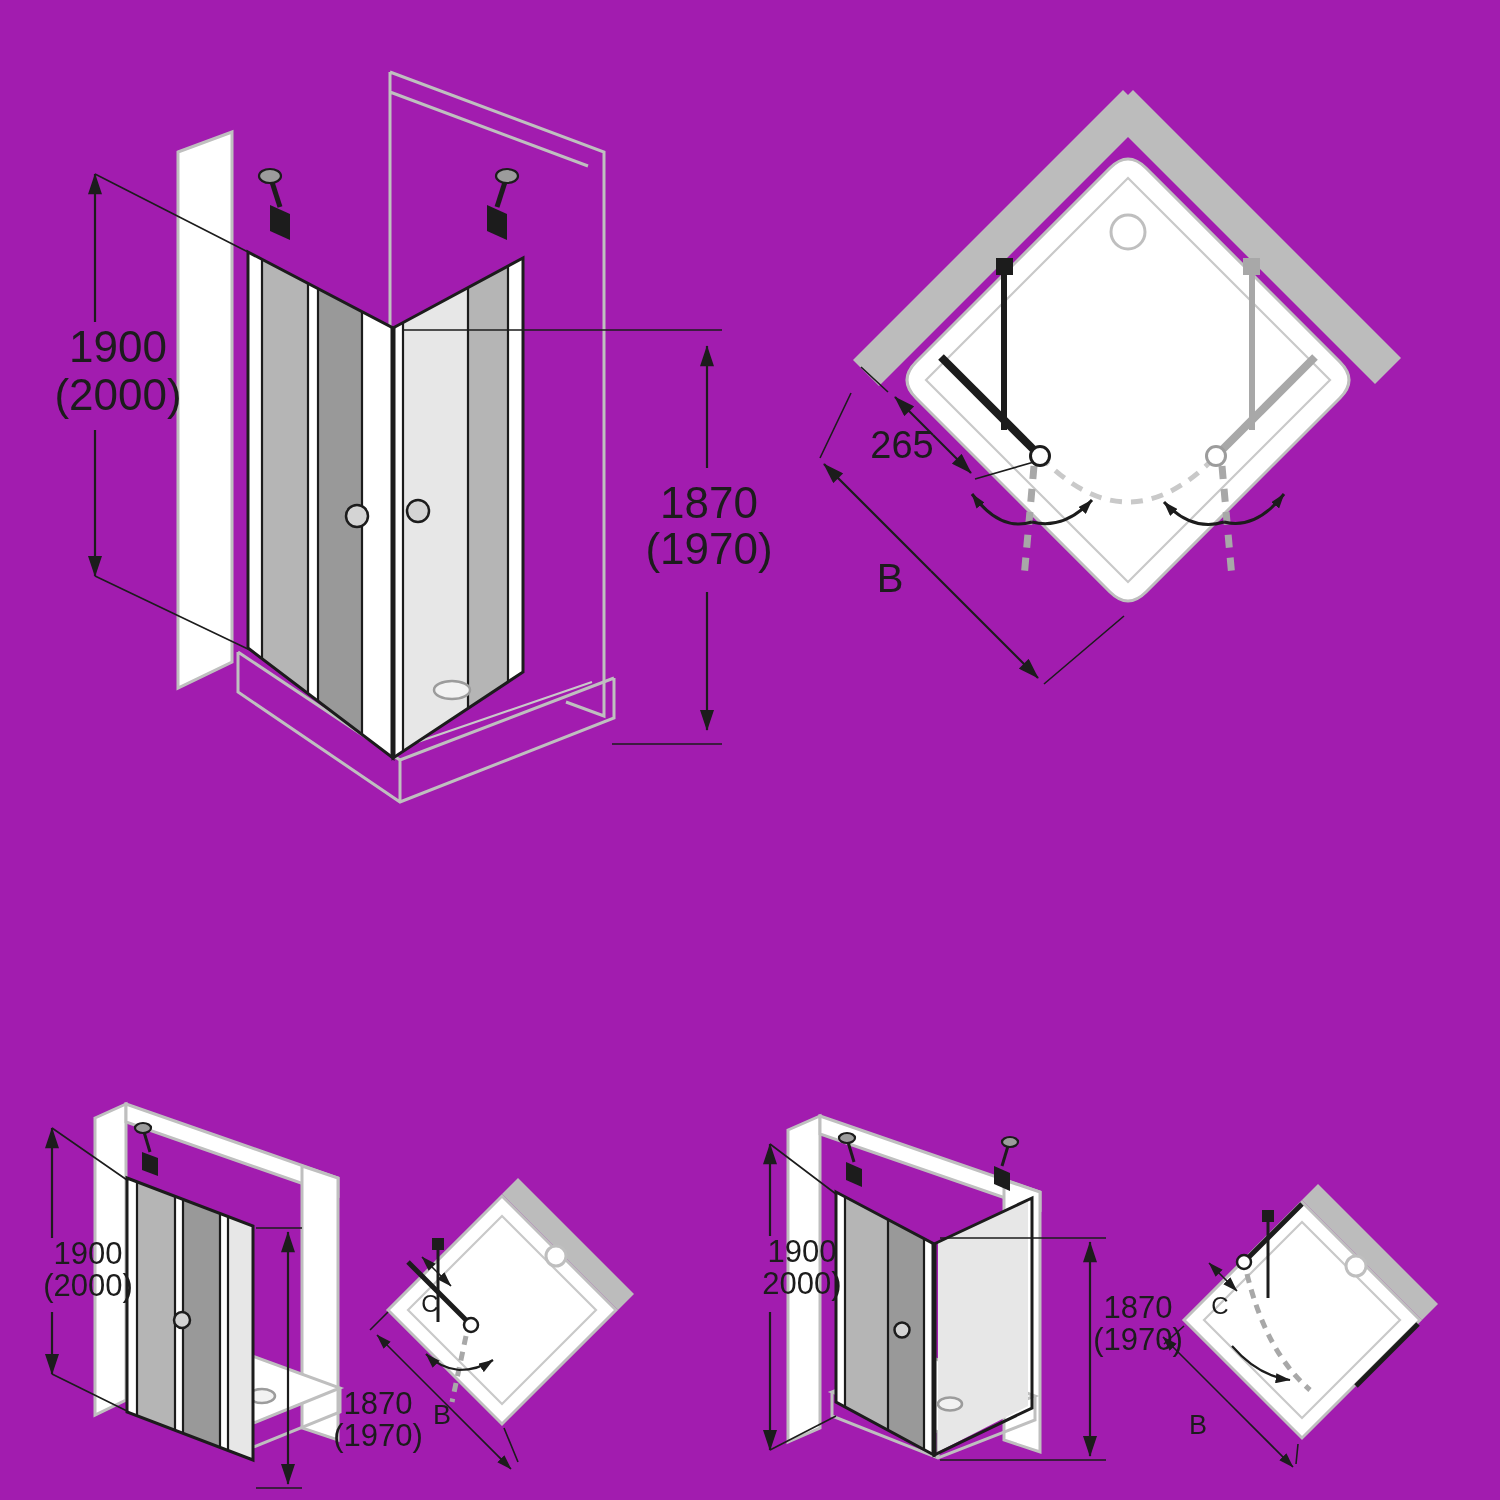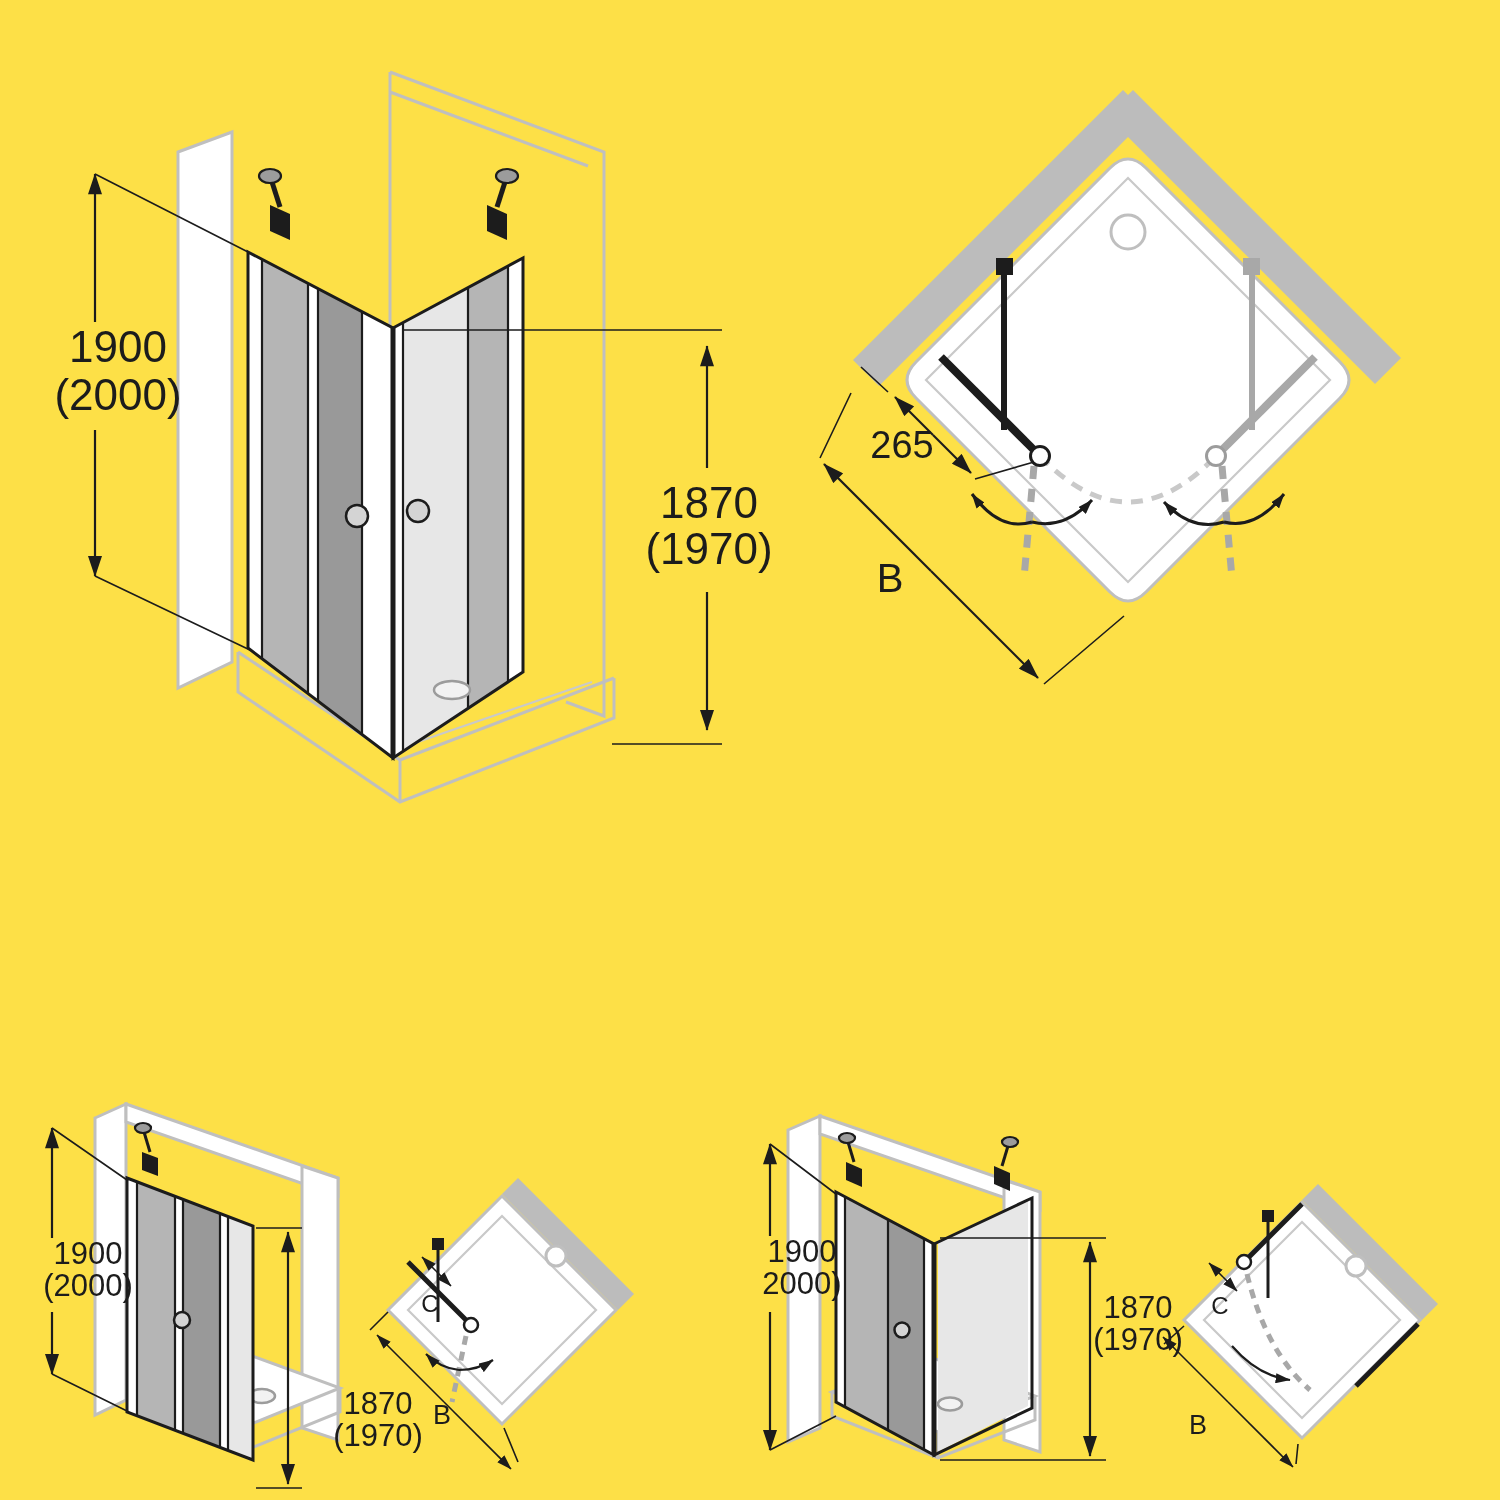--- a/index.html
+++ b/index.html
@@ -1,16 +1,16 @@
 <!DOCTYPE html>
 <html><head>
 <meta charset="utf-8">
 <style>
   html,body{margin:0;padding:0;background:#ffffff;}
-  .sheet{position:relative;width:1500px;height:1500px;background:#fde047;overflow:hidden;}
+  .sheet{position:relative;width:1500px;height:1500px;background:#a21caf;overflow:hidden;}
   svg{display:block;}
   svg text{font-family:"Liberation Sans", sans-serif;fill:#1c1c1c;}
   .tc{text-anchor:middle;}
   .t44{font-size:44px;} .t40{font-size:40px;} .t38{font-size:38px;}
   .t31{font-size:31px;} .t27{font-size:27px;} .t24{font-size:24px;}
 
   .g3{stroke:#bfbfbf;stroke-width:3;fill:none;}
   .g3f{stroke:#bfbfbf;stroke-width:3;fill:#ffffff;}
   .g2{stroke:#c9c9c9;stroke-width:2.2;fill:none;}
   .g2w{stroke:#9c9c9c;stroke-width:2.5;fill:#f2f2f2;}

